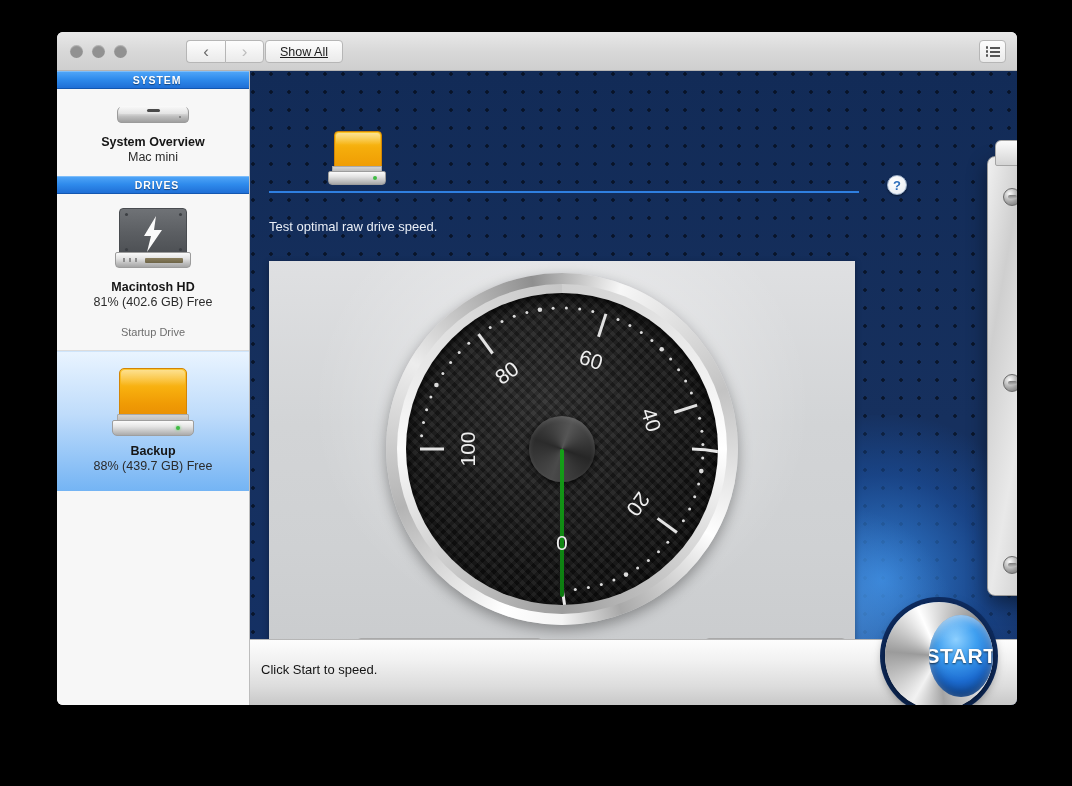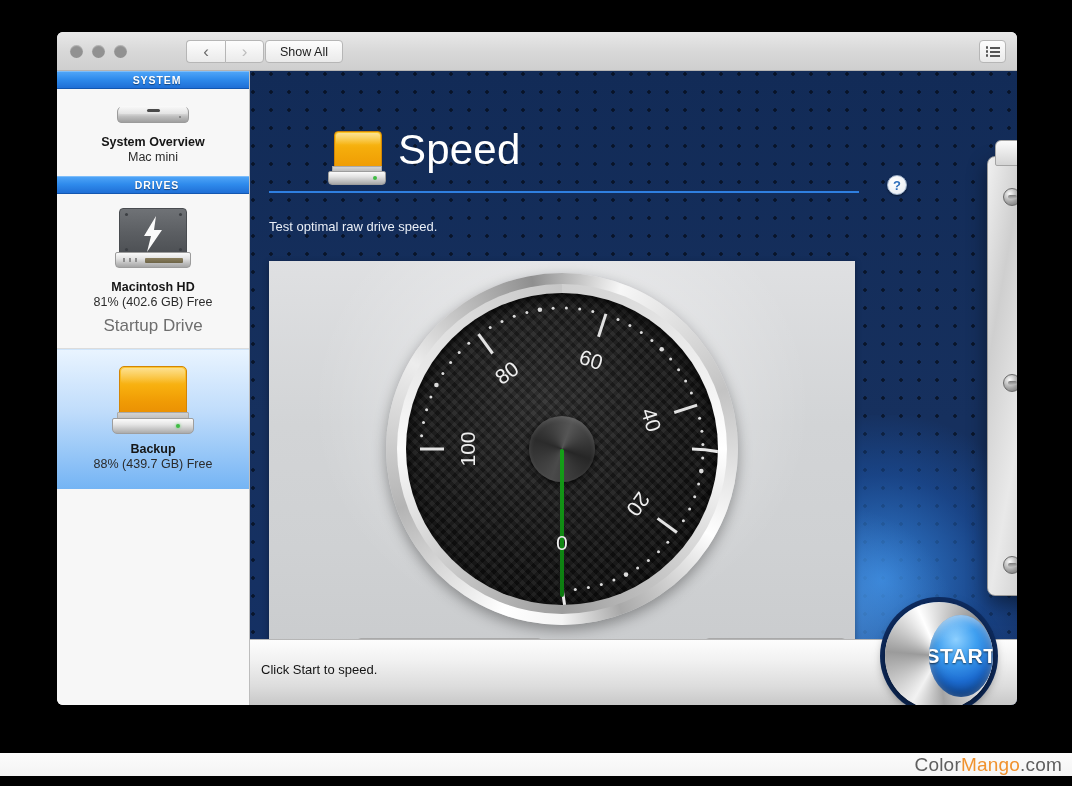--- a/index.html
+++ b/index.html
@@ -39,21 +39,21 @@
     color:#8a8a8a; font-size:17px; line-height:1;
   }
   #nav-back { left: 129px; border-radius: 4px 0 0 4px; border-right:none; color:#6b6b6b; }
   #nav-fwd  { left: 168px; border-radius: 0 4px 4px 0; color:#bdbdbd; }
 
   #showall {
     position:absolute; left:208px; top:8px; height:23px; padding:0 14px;
     background: linear-gradient(to bottom,#fdfdfd,#eaeaea);
     border:1px solid #b6b6b6; border-radius:4px;
     display:flex; align-items:center; justify-content:center;
-    font-size:12.5px; color:#1c1c1c;
+    font-size:12.5px; color:#1c1c1c;text-decoration:underline;
   }
   #listbtn {
     position:absolute; right:11px; top:8px; width:27px; height:23px;
     background: linear-gradient(to bottom,#fdfdfd,#eaeaea);
     border:1px solid #b6b6b6; border-radius:4px;
     display:flex; align-items:center; justify-content:center;
   }
   #listbtn .lines { width:14px; }
   #listbtn .lrow { display:flex; align-items:center; margin:1.5px 0; }
   #listbtn .ldot { width:2.5px; height:2.5px; background:#555; border-radius:50%; margin-right:2px;}
@@ -77,21 +77,21 @@
   .sb-item {
     padding:14px 6px 12px; text-align:center; position:relative;
   }
   .sb-item + .sb-item { }
   .sb-item.selected {
     background: linear-gradient(to bottom,#e9f4ff 0%,#bfdcfb 45%,#74b4f4 100%);
     border-top:1px solid #cfe5fb;
   }
   .sb-title { font-size:12.5px; font-weight:bold; color:#161616; margin-top:8px; }
   .sb-sub   { font-size:12.5px; color:#2b2b2b; margin-top:1px; }
-  .sb-sub2  { font-size:17px; color:#6e6e6e; margin-top:7px; }
+  .sb-sub2  { font-size:11px; color:#6e6e6e; margin-top:17px; }
   .sb-div { height:1px; background:#dcdcdc; margin:0 0; }
 
   
   .ico { margin:0 auto; position:relative; }
 
   
   .mini { width:72px; height:24px; }
   .mini-body {
     position:absolute; left:0; top:4px; width:72px; height:16px; border-radius:4px/5px;
     background: linear-gradient(to bottom,#f2f2f2 0%,#dcdcdc 38%,#bdbdbd 62%,#9f9f9f 100%);
@@ -447,21 +447,20 @@
           </div>
       </div>
 
       <div id="hdr-icon">
         <div class="hi-top"></div>
         <div class="hi-sheen"></div>
         <div class="hi-mid"></div>
         <div class="hi-base"></div>
         <div class="hi-led"></div>
       </div>
-      <div id="hdr-title">Speed</div>
       <div id="hdr-rule"></div>
       <div id="hdr-help">
         <span>?</span>
       </div>
       <div id="hdr-sub">Test optimal raw drive speed.</div>
 
       <div id="panel">
 
         <div id="gauge">
           <div class="g-bezel"></div>
@@ -560,19 +559,14 @@
 
       <div id="startbtn">
         <div class="inner">
           <span class="lbl">START</span>
         </div>
       </div>
 
     </div>
   </div>
 
-  <div id="footer">
-    <div id="wm">
-      <span class="c1">Color</span><span class="c2">Mango</span><span class="c3">.com</span>
-    </div>
-  </div>
 
 </div>
 
 </body></html>

